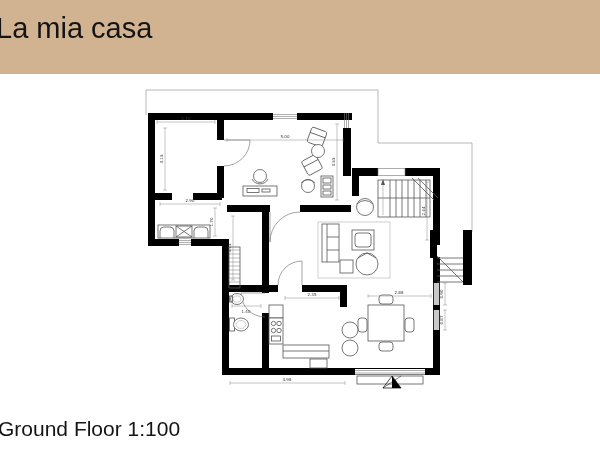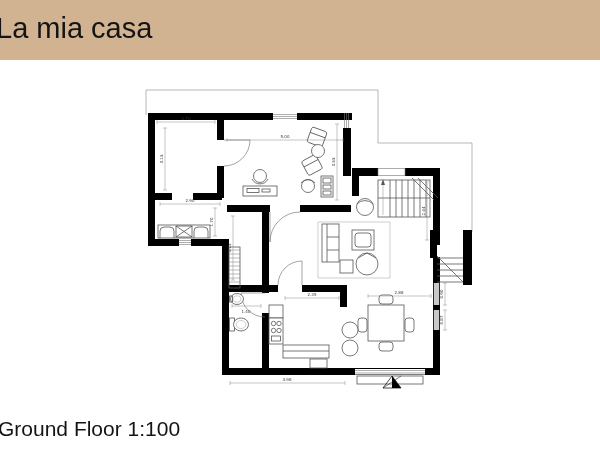--- a/index.html
+++ b/index.html
@@ -1,18 +1,18 @@
 <!DOCTYPE html>
 <html><head>
 <meta charset="utf-8">
 <style>
   html,body{margin:0;padding:0;}
   body{width:600px;height:460px;overflow:hidden;background:#ffffff;position:relative;
        font-family:"Liberation Sans",sans-serif;}
-  .header{position:absolute;left:0;top:0;width:600px;height:60px;background:#d1b392;}
+  .header{position:absolute;left:0;top:0;width:600px;height:74px;background:#d1b392;}
   .title{position:absolute;left:-4px;top:12px;font-size:29px;color:#141414;white-space:nowrap;}
   .caption{position:absolute;left:-2px;top:417px;font-size:21px;color:#141414;white-space:nowrap;}
   .planwrap{position:absolute;left:135px;top:80px;width:345px;height:320px;}
   .wall{fill:#000;stroke:none;}
   .thin{fill:none;stroke:#9a9a9a;stroke-width:0.7;}
   .furn{fill:#fff;stroke:#555;stroke-width:0.8;}
   .furnl{fill:none;stroke:#555;stroke-width:0.8;}
   .lite{fill:none;stroke:#bbb;stroke-width:0.7;}
   .win{stroke:#777;stroke-width:0.6;}
   .glass{fill:#c9c9c9;}

